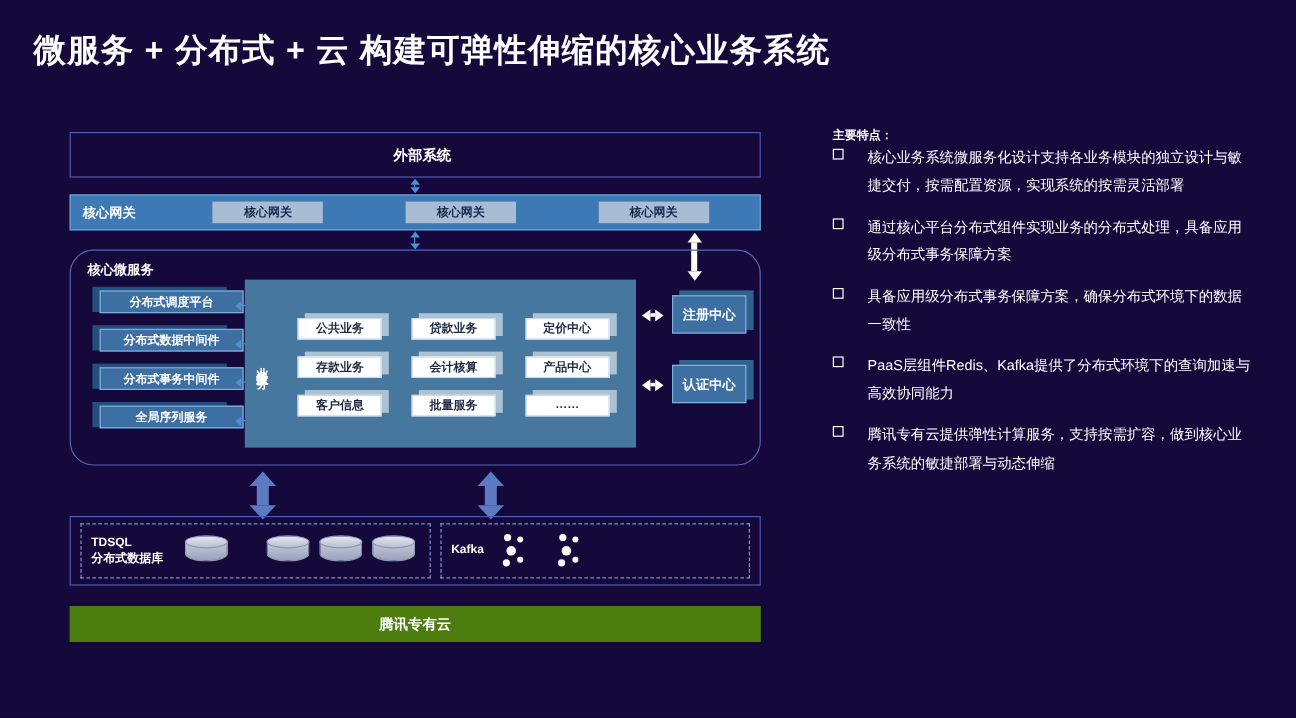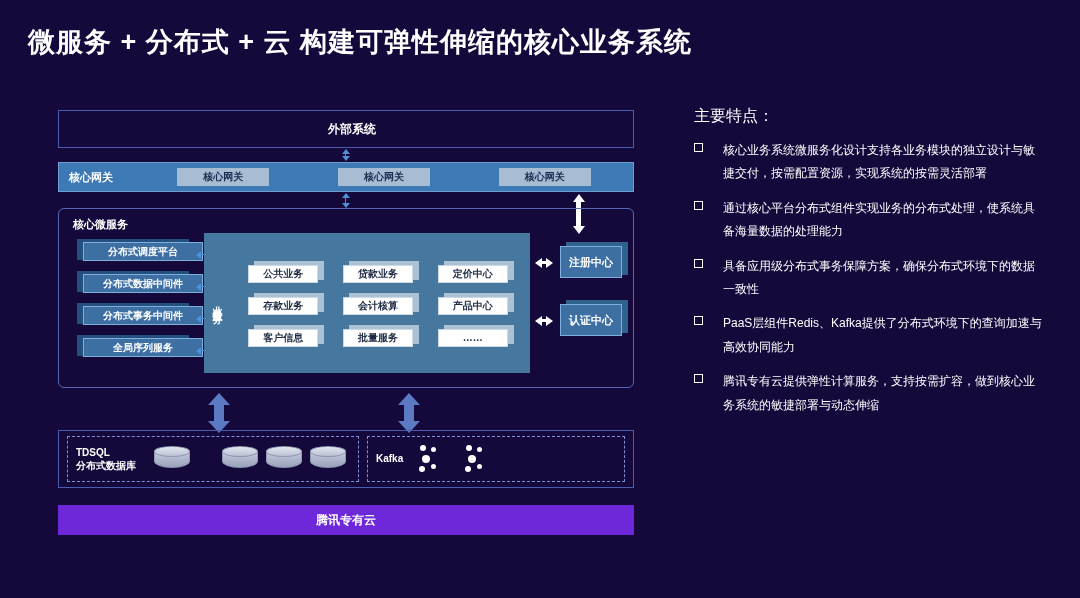--- a/index.html
+++ b/index.html
@@ -66,21 +66,21 @@
   .white-arrow-v .hu {
     width:0;height:0;border-left:6.5px solid transparent;border-right:6.5px solid transparent;border-bottom:8px solid #fff;
   }
   .white-arrow-v .hd {
     width:0;height:0;border-left:6.5px solid transparent;border-right:6.5px solid transparent;border-top:8px solid #fff;
   }
 
   
   #core-ms {
     position: absolute; left: 0; top: 98px; width: 576px; height: 180px;
-    border: 1px solid #5566b5; border-radius: 6px;
+    border: 1px solid #5566b5; border-radius: 20px;
   }
   #core-ms-title {
     position: absolute; left: 14px; top: 8px; font-size: 11px; font-weight: 700; color: #fff;
   }
 
   
   #mw-col { position: absolute; left: 18px; top: 30px; width: 120px; }
   .mw-item { position: relative; height: 21px; margin-bottom: 11px; }
   .mw-item .shadow {
     position: absolute; left: 0; top: 0; width: 112px; height: 21px; background: #23507e;
@@ -178,27 +178,27 @@
   .rcube i:nth-child(2){ top: 5px; }
   .rcube i:nth-child(3){ top: 10px; background:#c42f25; }
   .rcube b { position:absolute; left:5px; top:1px; width:4px; height:2px; background:#fff; border-radius:1px; }
 
   .kafka-logo { position: relative; width: 26px; height: 30px; }
   .kdot { position: absolute; border-radius: 50%; background: #fff; }
 
   
   #tencent-cloud {
     position: absolute; left: 0; top: 395px; width: 576px; height: 30px;
-    background: #6d28d9; display: flex; align-items: center; justify-content: center;
+    background: #4d7c0f; display: flex; align-items: center; justify-content: center;
     font-size: 12px; font-weight: 700; color: #fff;
   }
 
   
   #features { position: absolute; left: 694px; top: 106px; width: 352px; }
-  #features-title { font-size: 16px; font-weight: 400; margin-bottom: 12px; color: #fff; }
+  #features-title { font-size: 10px; font-weight: 700; color: #fff; }
   .feature-item { display: flex; gap: 20px; margin-bottom: 11px; }
   .feature-bullet {
     width: 9px; height: 9px; border: 1.5px solid #ffffff; flex: 0 0 auto; margin-top: 4px;
   }
   .feature-text { font-size: 12px; line-height: 1.95; color: #fff; }
 </style>
 </head>
 <body>
 
 <div id="slide-title">微服务 + 分布式 + 云 构建可弹性伸缩的核心业务系统</div>
@@ -406,21 +406,21 @@
 
 <div id="features">
   <div id="features-title">主要特点：</div>
 
   <div class="feature-item">
     <div class="feature-bullet"></div>
     <div class="feature-text">核心业务系统微服务化设计支持各业务模块的独立设计与敏捷交付，按需配置资源，实现系统的按需灵活部署</div>
   </div>
   <div class="feature-item">
     <div class="feature-bullet"></div>
-    <div class="feature-text">通过核心平台分布式组件实现业务的分布式处理，使系统具备海量数据的处理能力</div>
+    <div class="feature-text">通过核心平台分布式组件实现业务的分布式处理，具备应用级分布式事务保障方案</div>
   </div>
   <div class="feature-item">
     <div class="feature-bullet"></div>
     <div class="feature-text">具备应用级分布式事务保障方案，确保分布式环境下的数据一致性</div>
   </div>
   <div class="feature-item">
     <div class="feature-bullet"></div>
     <div class="feature-text">PaaS层组件Redis、Kafka提供了分布式环境下的查询加速与高效协同能力</div>
   </div>
   <div class="feature-item">

